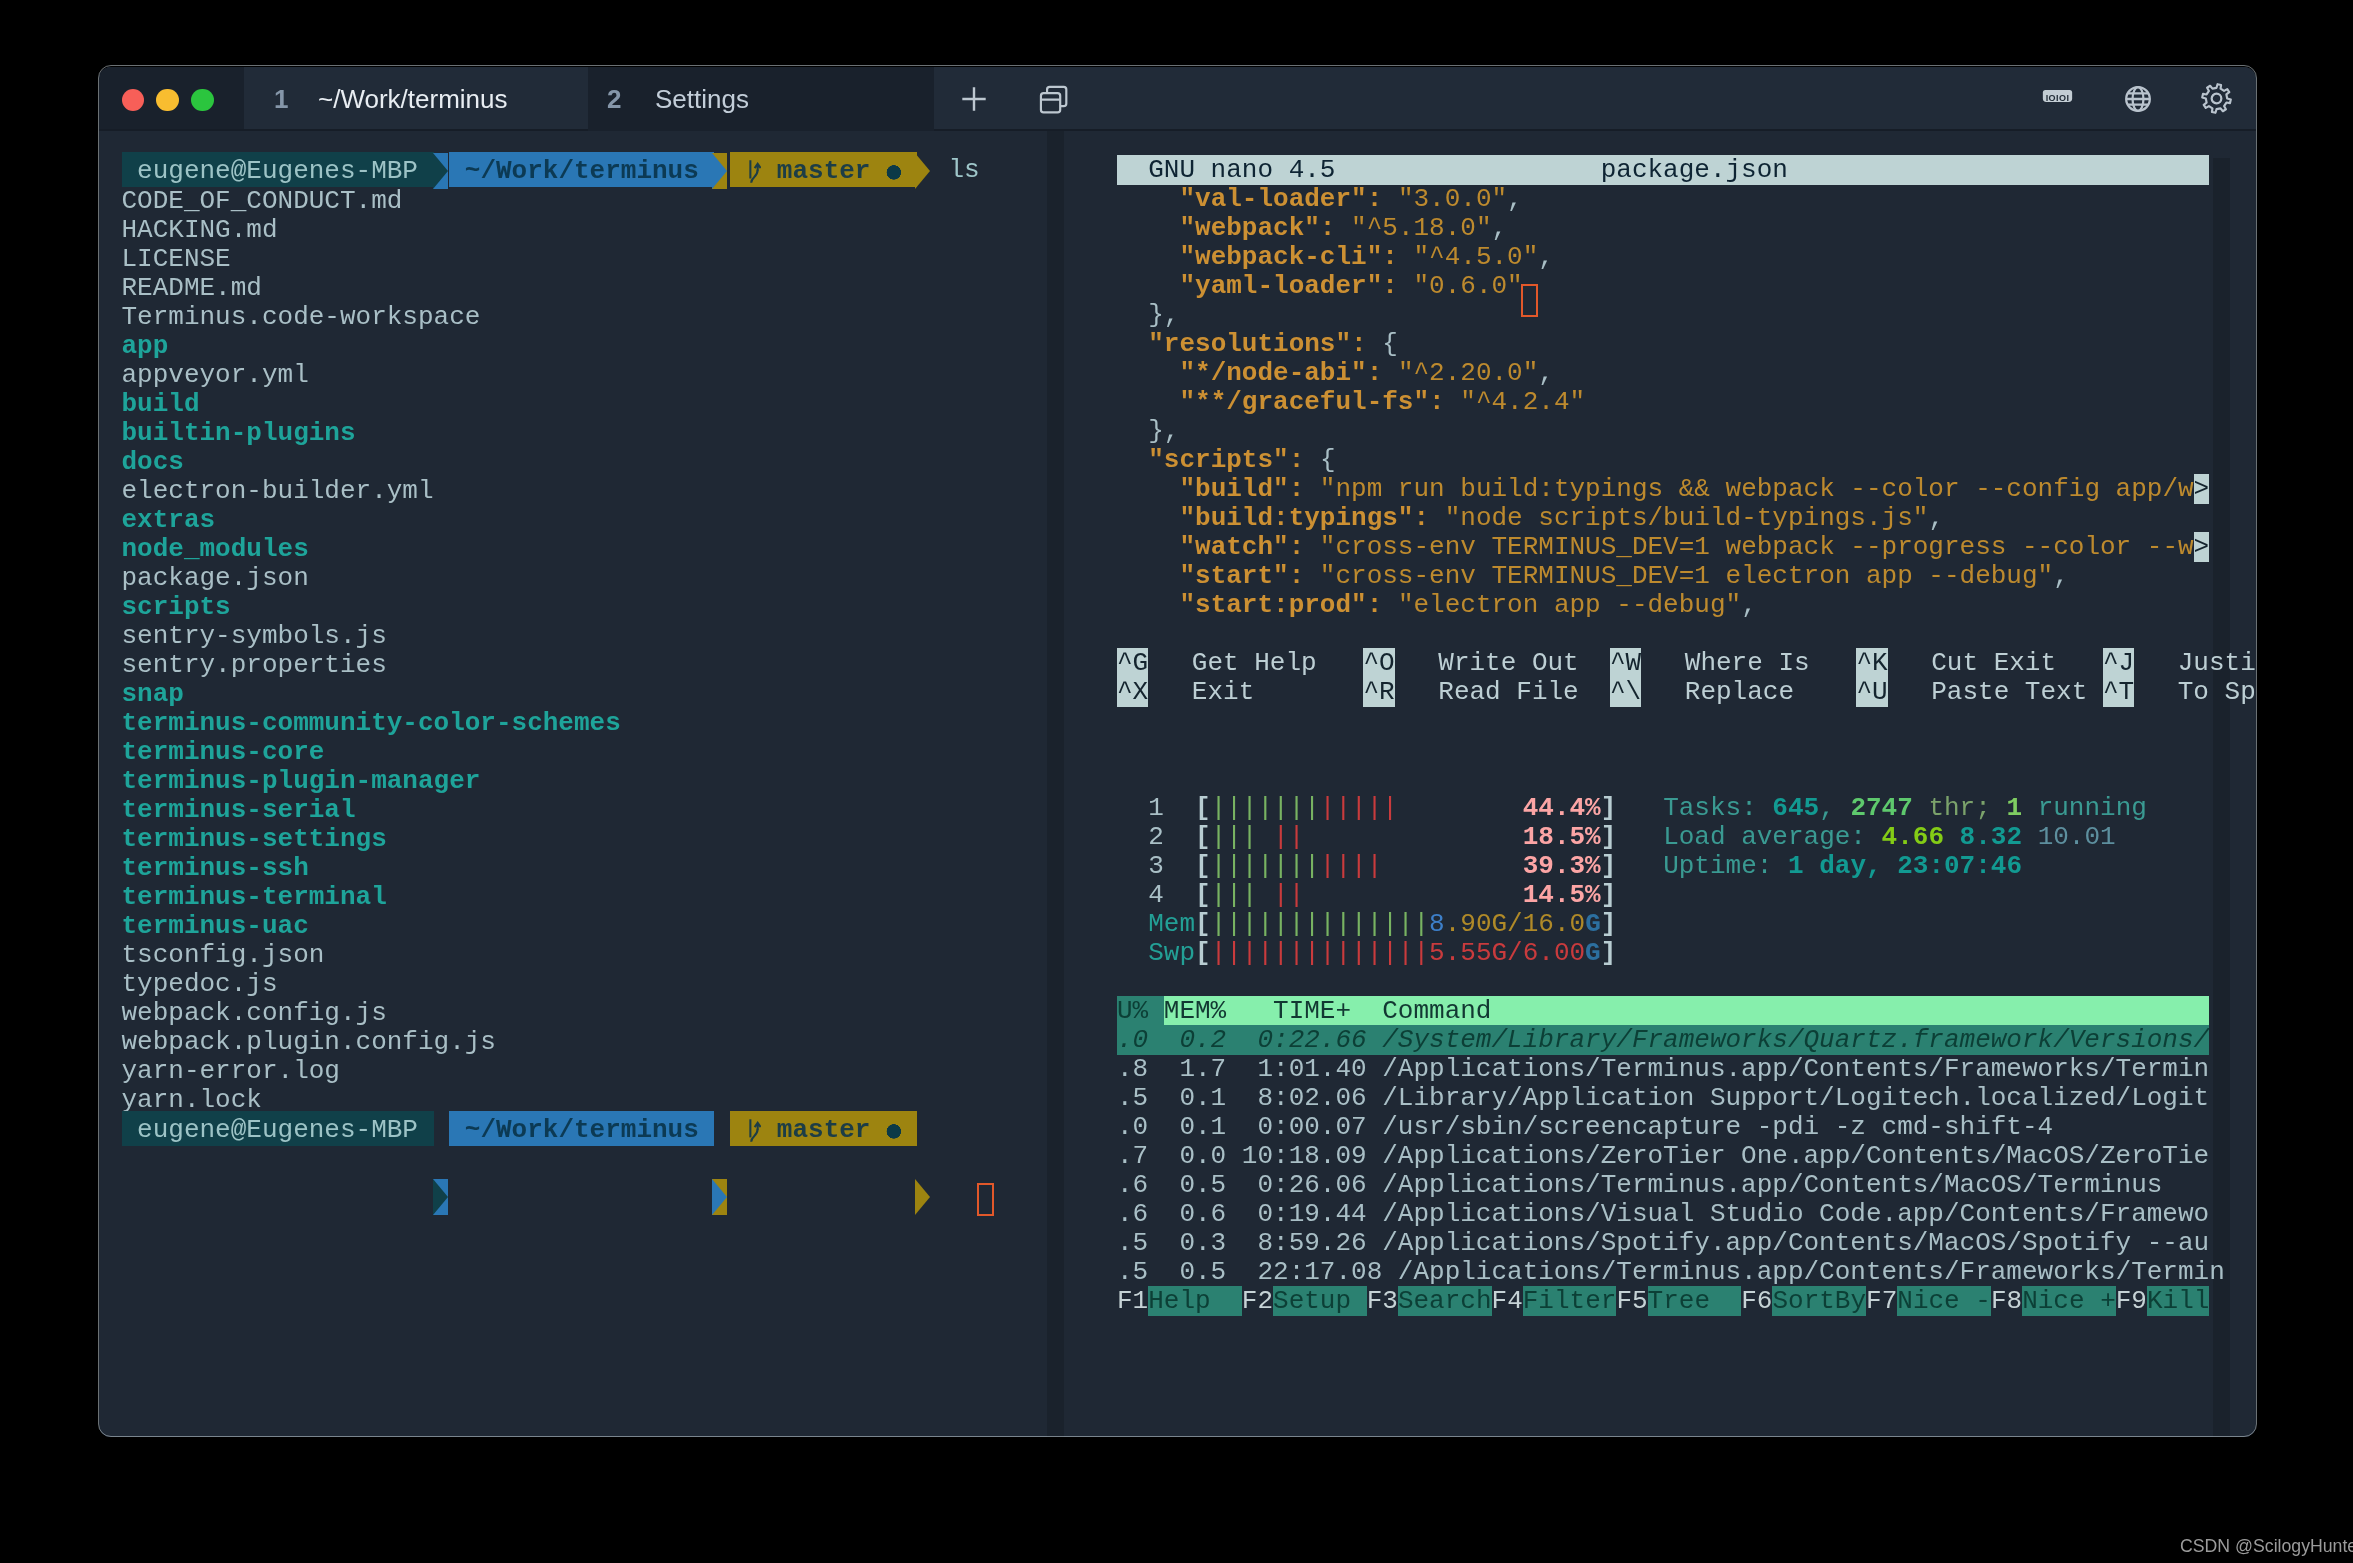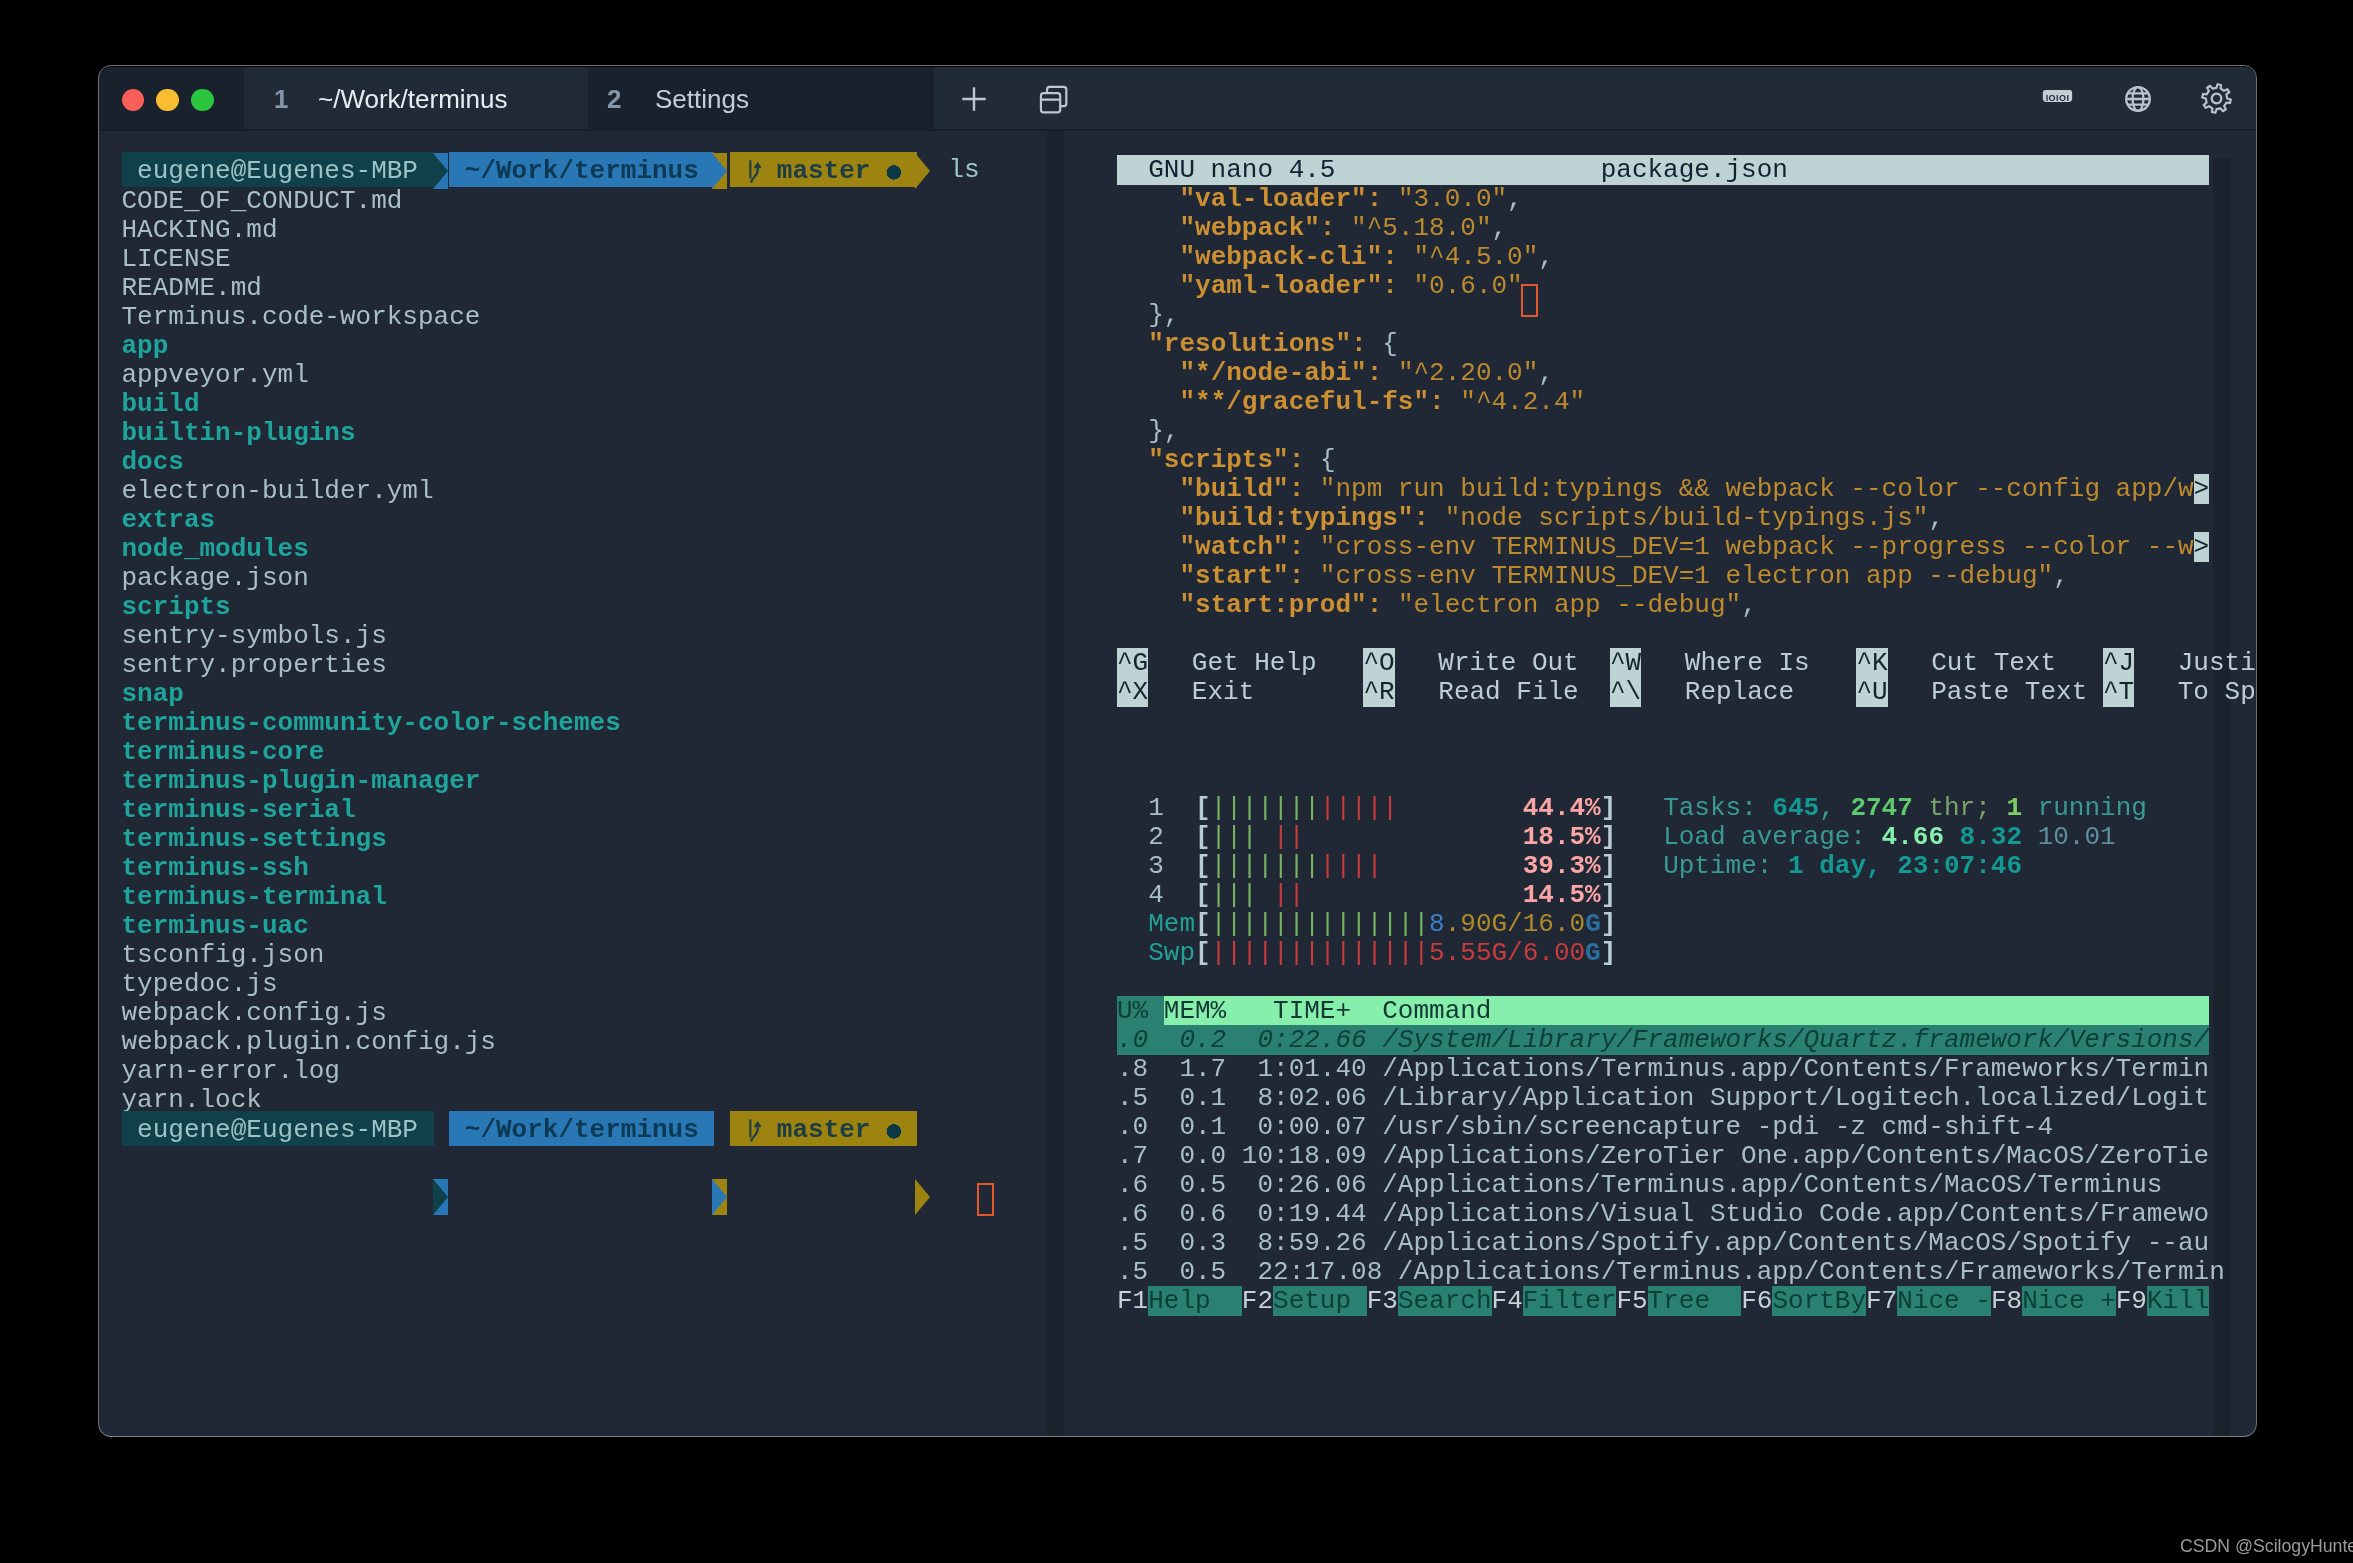--- a/index.html
+++ b/index.html
@@ -52,21 +52,21 @@
 .lbl{color:#23a096;margin-top:12px;}
 .bnum{color:#3d7fc9;}
 .onum{color:#b08a28;}
 .rnum{color:#c93b3d;}
 .gbold{color:#2c6f9f;font-weight:bold;}
 .tsk{color:#3a9a92;}
 .tb{color:#129a92;font-weight:bold;}
 .grn{color:#5ec96d;font-weight:bold;}
 .grn2{color:#7fcd62;font-weight:bold;}
 .thr{color:#7ba26b;}
-.wb{color:#86efac;font-weight:bold;}
+.wb{color:#84cc16;font-weight:bold;}
 .lav3{color:#5d8f9e;}
 .usel{background:#2b8171;color:#0c3f36;}
 .hg{background:#86efac;color:#123832;}
 .psel{background:#2b8171;color:#0c3f36;font-style:italic;}
 .fk{color:#c6d3d6;text-align:center;}
 .fl{background:#2b8171;color:#0c3f36;}
 .wm{position:absolute;left:2180px;top:1536px;font-size:17.7px;color:#9b9b9b;white-space:nowrap;}
 svg.abs{position:absolute;}
 </style></head>
 <body>
@@ -163,21 +163,21 @@
     <span class="jk">"*/node-abi"</span><span class="jk">:</span> <span class="jv">"^2.20.0"</span><span class="fg">,</span>
     <span class="jk">"**/graceful-fs"</span><span class="jk">:</span> <span class="jv">"^4.2.4"</span>
 <span class="fg">  },</span>
   <span class="jk">"scripts"</span><span class="jk">:</span> <span class="fg">{</span>
     <span class="jk">"build"</span><span class="jk">:</span> <span class="jv">"npm run build:typings &amp;&amp; webpack --color --config app/w</span><span class="inv">&gt;</span>
     <span class="jk">"build:typings"</span><span class="jk">:</span> <span class="jv">"node scripts/build-typings.js"</span><span class="fg">,</span>
     <span class="jk">"watch"</span><span class="jk">:</span> <span class="jv">"cross-env TERMINUS_DEV=1 webpack --progress --color --w</span><span class="inv">&gt;</span>
     <span class="jk">"start"</span><span class="jk">:</span> <span class="jv">"cross-env TERMINUS_DEV=1 electron app --debug"</span><span class="fg">,</span>
     <span class="jk">"start:prod"</span><span class="jk">:</span> <span class="jv">"electron app --debug"</span><span class="fg">,</span>
 
-<span class="inv">^G</span> <span class="nh">Get Help</span>   <span class="inv">^O</span> <span class="nh">Write Out</span>  <span class="inv">^W</span> <span class="nh">Where Is</span>   <span class="inv">^K</span> <span class="nh">Cut Text</span>   <span class="inv">^J</span> <span class="nh">Justify</span>
+<span class="inv">^G</span> <span class="nh">Get Help</span>   <span class="inv">^O</span> <span class="nh">Write Out</span>  <span class="inv">^W</span> <span class="nh">Where Is</span>   <span class="inv">^K</span> <span class="nh">Cut Exit</span>   <span class="inv">^J</span> <span class="nh">Justify</span>
 <span class="inv">^X</span> <span class="nh">Exit</span>       <span class="inv">^R</span> <span class="nh">Read File</span>  <span class="inv">^\</span> <span class="nh">Replace</span>    <span class="inv">^U</span> <span class="nh">Paste Text</span> <span class="inv">^T</span> <span class="nh">To Spell</span>
 
 
 
 <span class="fg">  1  </span><span class="br">[</span><span class="gp">|||||||</span><span class="rp">|||||</span>        <span class="pct">44.4%</span><span class="br">]</span>   <span class="tsk">Tasks: </span><span class="tb">645</span><span class="tsk">, </span><span class="grn">2747</span> <span class="thr">thr;</span> <span class="grn2">1</span> <span class="tsk">running</span>
 <span class="fg">  2  </span><span class="br">[</span><span class="gp">|||</span> <span class="rp">||</span>              <span class="pct">18.5%</span><span class="br">]</span>   <span class="tsk">Load average: </span><span class="wb">4.66</span> <span class="tb">8.32</span> <span class="lav3">10.01</span>
 <span class="fg">  3  </span><span class="br">[</span><span class="gp">|||||||</span><span class="rp">||||</span>         <span class="pct">39.3%</span><span class="br">]</span>   <span class="tsk">Uptime: </span><span class="tb">1 day, 23:07:46</span>
 <span class="fg">  4  </span><span class="br">[</span><span class="gp">|||</span> <span class="rp">||</span>              <span class="pct">14.5%</span><span class="br">]</span>
   <span class="lbl">Mem</span><span class="br">[</span><span class="gp">||||||||||||||</span><span class="bnum">8</span><span class="onum">.90G/16.0</span><span class="gbold">G</span><span class="br">]</span>
   <span class="lbl">Swp</span><span class="br">[</span><span class="rp">||||||||||||||</span><span class="rnum">5.55G/6.00</span><span class="gbold">G</span><span class="br">]</span>

